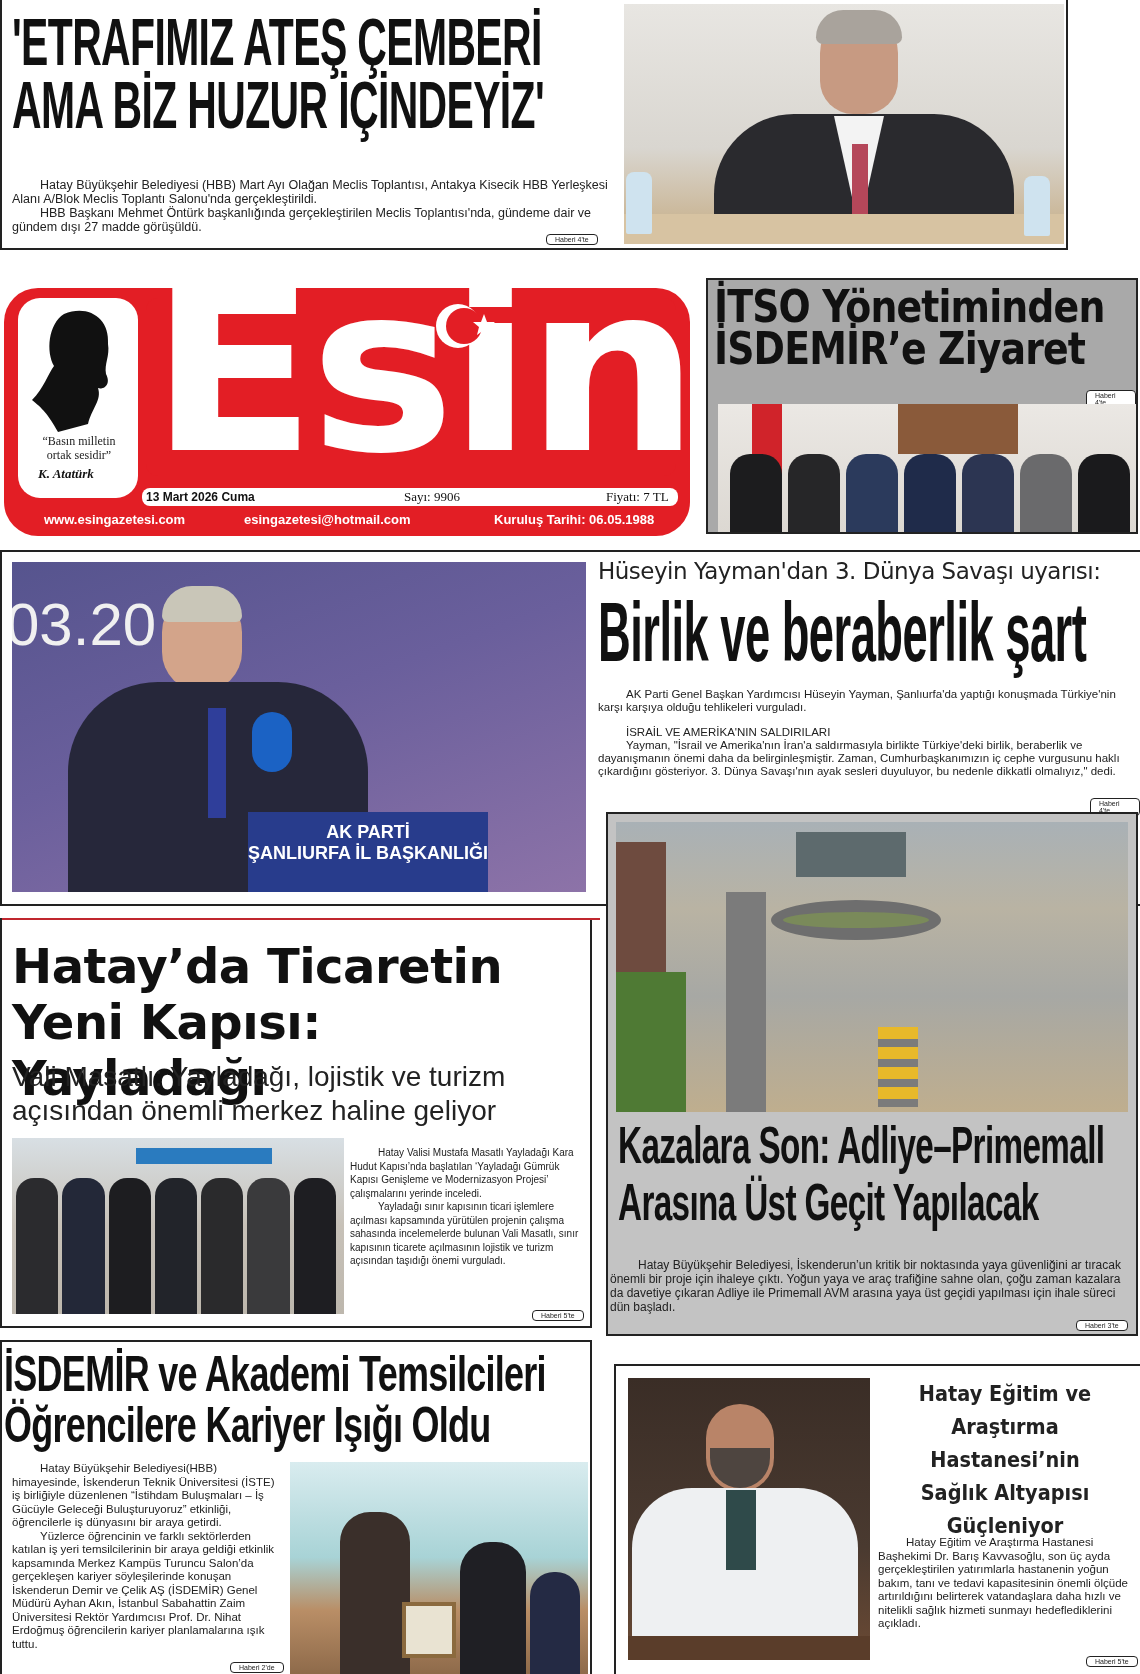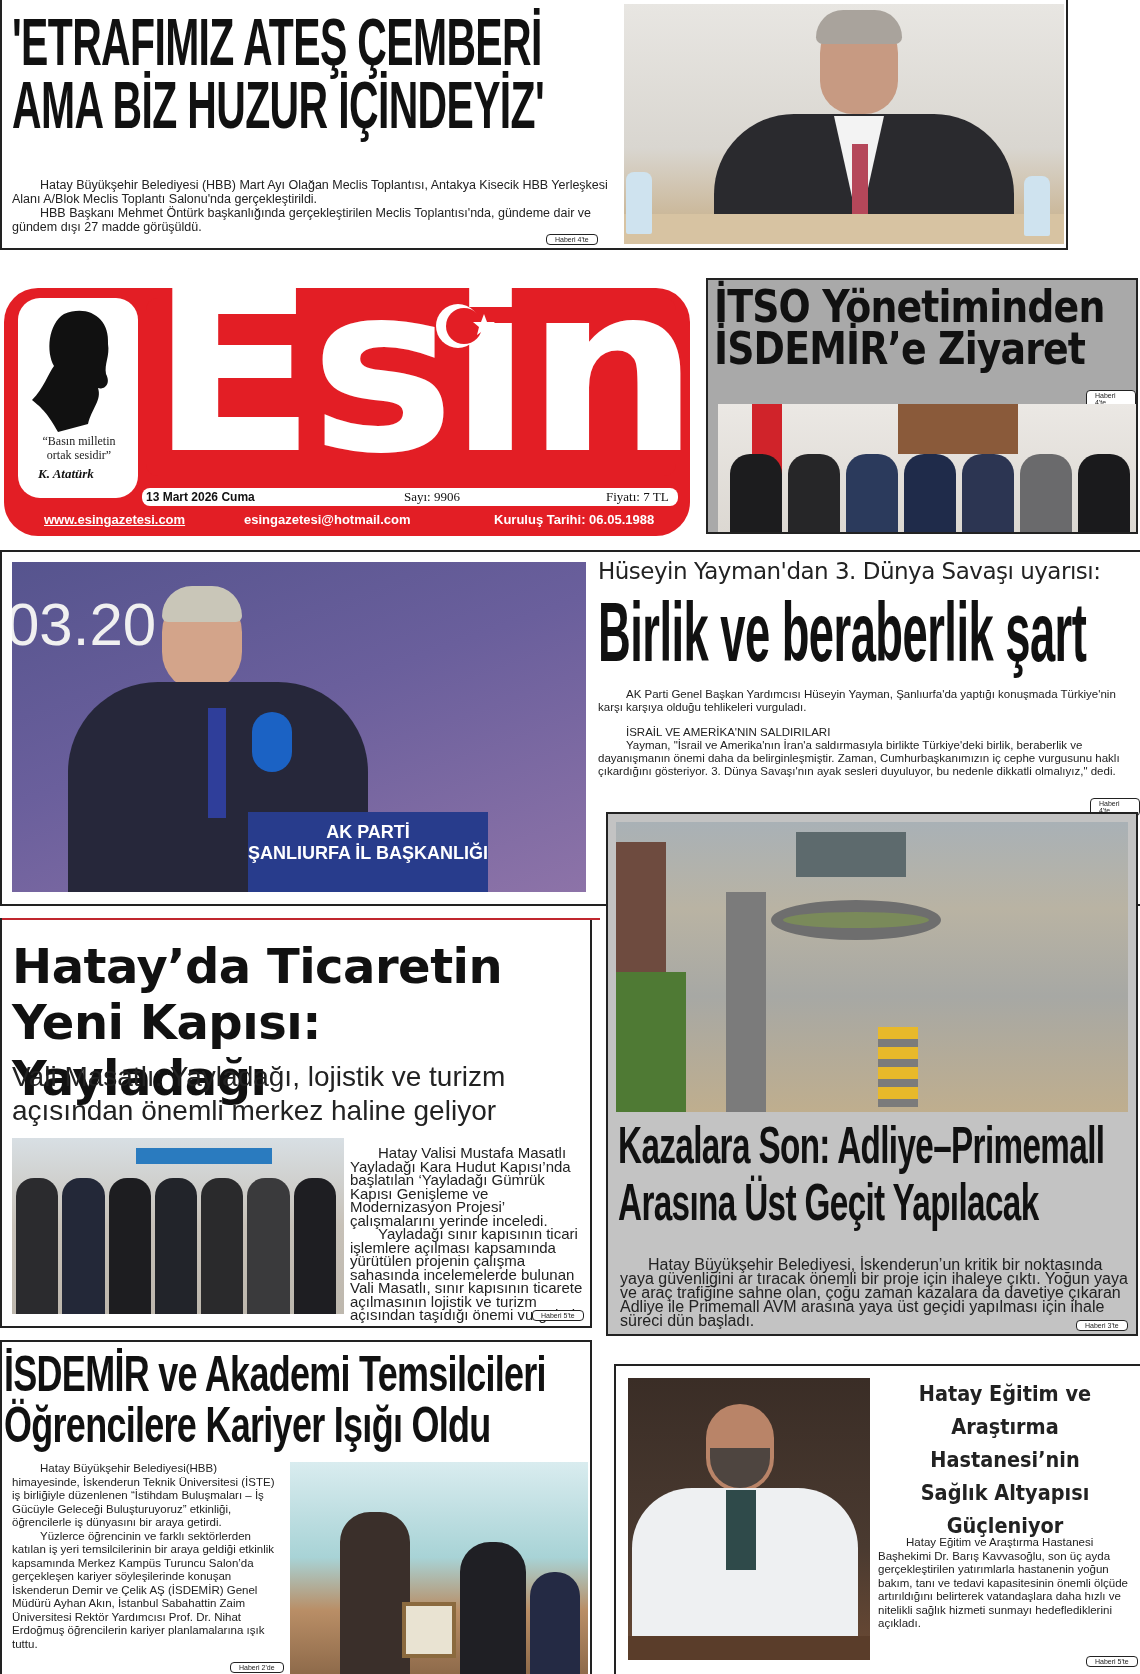--- a/index.html
+++ b/index.html
@@ -62,21 +62,21 @@
       <circle cx="32" cy="30" r="18" fill="#e31e25"></circle>
       <polygon points="52,18 55,26 63,26 57,31 59,39 52,34 45,39 47,31 41,26 49,26" fill="#fff"></polygon>
     </svg>
   </div>
   <div class="info-strip">
     <span class="abs" style="left:4px;top:2px;font-weight:bold;font-size:12px;">13 Mart 2026 Cuma</span>
     <span class="abs" style="left:262px;top:1px;font-family:'Liberation Serif',serif;font-size:13px;">Sayı:  9906</span>
     <span class="abs" style="left:464px;top:1px;font-family:'Liberation Serif',serif;font-size:13px;">Fiyatı: 7 TL</span>
   </div>
   <div class="contact-strip">
-    <span class="abs" style="left:10px;top:2px;text-decoration:underline;">www.esingazetesi.com</span>
+    <span class="abs" style="left:10px;top:2px;">www.esingazetesi.com</span>
     <span class="abs" style="left:210px;top:2px;">esingazetesi@hotmail.com</span>
     <span class="abs" style="left:424px;top:2px;padding-left:36px;">Kuruluş Tarihi: 06.05.1988</span>
   </div>
 </div>
 
 <div class="box" style="left:706px;top:278px;width:432px;height:256px;background:#a9a9a9;">
   <div class="abs headline" style="left:6px;top:4px;">
     <div class="condensed" style="font-family:'DejaVu Sans',sans-serif;font-size:44px;transform:scale(0.86,1);">İTSO Yönetiminden</div>
     <div class="condensed" style="font-family:'DejaVu Sans',sans-serif;font-size:44px;transform:scale(0.86,1);margin-top:-4px;">İSDEMİR’e Ziyaret</div>
   </div>
@@ -133,41 +133,41 @@
     <div class="abs" style="left:4px;top:40px;width:320px;height:136px;display:flex;gap:4px;">
       <div style="flex:1;background:#2b2b2e;border-radius:18px 18px 0 0;"></div>
       <div style="flex:1;background:#232838;border-radius:18px 18px 0 0;"></div>
       <div style="flex:1;background:#1d1d20;border-radius:18px 18px 0 0;"></div>
       <div style="flex:1;background:#22242a;border-radius:18px 18px 0 0;"></div>
       <div style="flex:1;background:#2a2a2c;border-radius:18px 18px 0 0;"></div>
       <div style="flex:1;background:#3a3a3c;border-radius:18px 18px 0 0;"></div>
       <div style="flex:1;background:#1e1e22;border-radius:18px 18px 0 0;"></div>
     </div>
   </div>
-  <div class="abs body-text" style="left:348px;top:226px;width:238px;font-size:15px;line-height:13.5px;">
+  <div class="abs body-text" style="left:348px;top:226px;width:238px;font-size:10px;line-height:13.5px;">
     <p>Hatay Valisi Mustafa Masatlı Yayladağı Kara Hudut Kapısı’nda başlatılan ‘Yayladağı Gümrük Kapısı Genişleme ve Modernizasyon Projesi’ çalışmalarını yerinde inceledi.</p>
     <p>Yayladağı sınır kapısının ticari işlemlere açılması kapsamında yürütülen projenin çalışma sahasında incelemelerde bulunan Vali Masatlı, sınır kapısının ticarete açılmasının lojistik ve turizm açısından taşıdığı önemi vurguladı.</p>
   </div>
   <div class="more-tag" style="left:530px;top:390px;">Haberi 5'te</div>
 </div>
 
 <div class="box" style="left:606px;top:812px;width:532px;height:524px;background:#c3c3c3;">
   <div class="photo" style="left:8px;top:8px;width:512px;height:290px;background:linear-gradient(180deg,#a9b1b6 0%,#b9b3a3 30%,#a7a8a4 60%,#bfae8e 100%);">
     <div class="abs" style="left:0;top:20px;width:50px;height:160px;background:#6e4b3f;"></div>
     <div class="abs" style="left:180px;top:10px;width:110px;height:45px;background:#5d6a6d;"></div>
     <div class="abs" style="left:155px;top:78px;width:170px;height:40px;border-radius:50%;border:12px solid #6e6e6e;background:#7a8a5a;"></div>
     <div class="abs" style="left:110px;top:70px;width:40px;height:220px;background:#7b7b7b;"></div>
     <div class="abs" style="left:0;top:150px;width:70px;height:140px;background:#4f7a34;"></div>
     <div class="abs" style="left:262px;top:205px;width:40px;height:80px;background:repeating-linear-gradient(180deg,#e8b92a 0 12px,#7b7b7b 12px 20px);"></div>
   </div>
   <div class="abs headline" style="left:10px;top:304px;">
     <div class="condensed" style="font-size:52px;transform:scale(0.64,1);">Kazalara Son: Adliye–Primemall</div>
     <div class="condensed" style="font-size:52px;transform:scale(0.64,1);margin-top:2px;">Arasına Üst Geçit Yapılacak</div>
   </div>
-  <div class="abs body-text" style="left:12px;top:444px;width:514px;font-size:16px;line-height:14px;">
+  <div class="abs body-text" style="left:2px;top:444px;width:514px;font-size:12px;line-height:14px;">
     <p>Hatay Büyükşehir Belediyesi, İskenderun’un kritik bir noktasında yaya güvenliğini ar tıracak önemli bir proje için ihaleye çıktı. Yoğun yaya ve araç trafiğine sahne olan, çoğu zaman kazalara da davetiye çıkaran Adliye ile Primemall AVM arasına yaya üst geçidi yapılması için ihale süreci dün başladı.</p>
   </div>
   <div class="more-tag" style="left:468px;top:506px;">Haberi 3'te</div>
 </div>
 
 <div class="box" style="left:0;top:1340px;width:592px;height:334px;border-bottom:none;">
   <div class="abs headline" style="left:2px;top:6px;">
     <div class="condensed" style="font-size:50px;transform:scale(0.72,1);">İSDEMİR ve Akademi Temsilcileri</div>
     <div class="condensed" style="font-size:50px;transform:scale(0.72,1);margin-top:-2px;">Öğrencilere Kariyer Işığı Oldu</div>
   </div>

